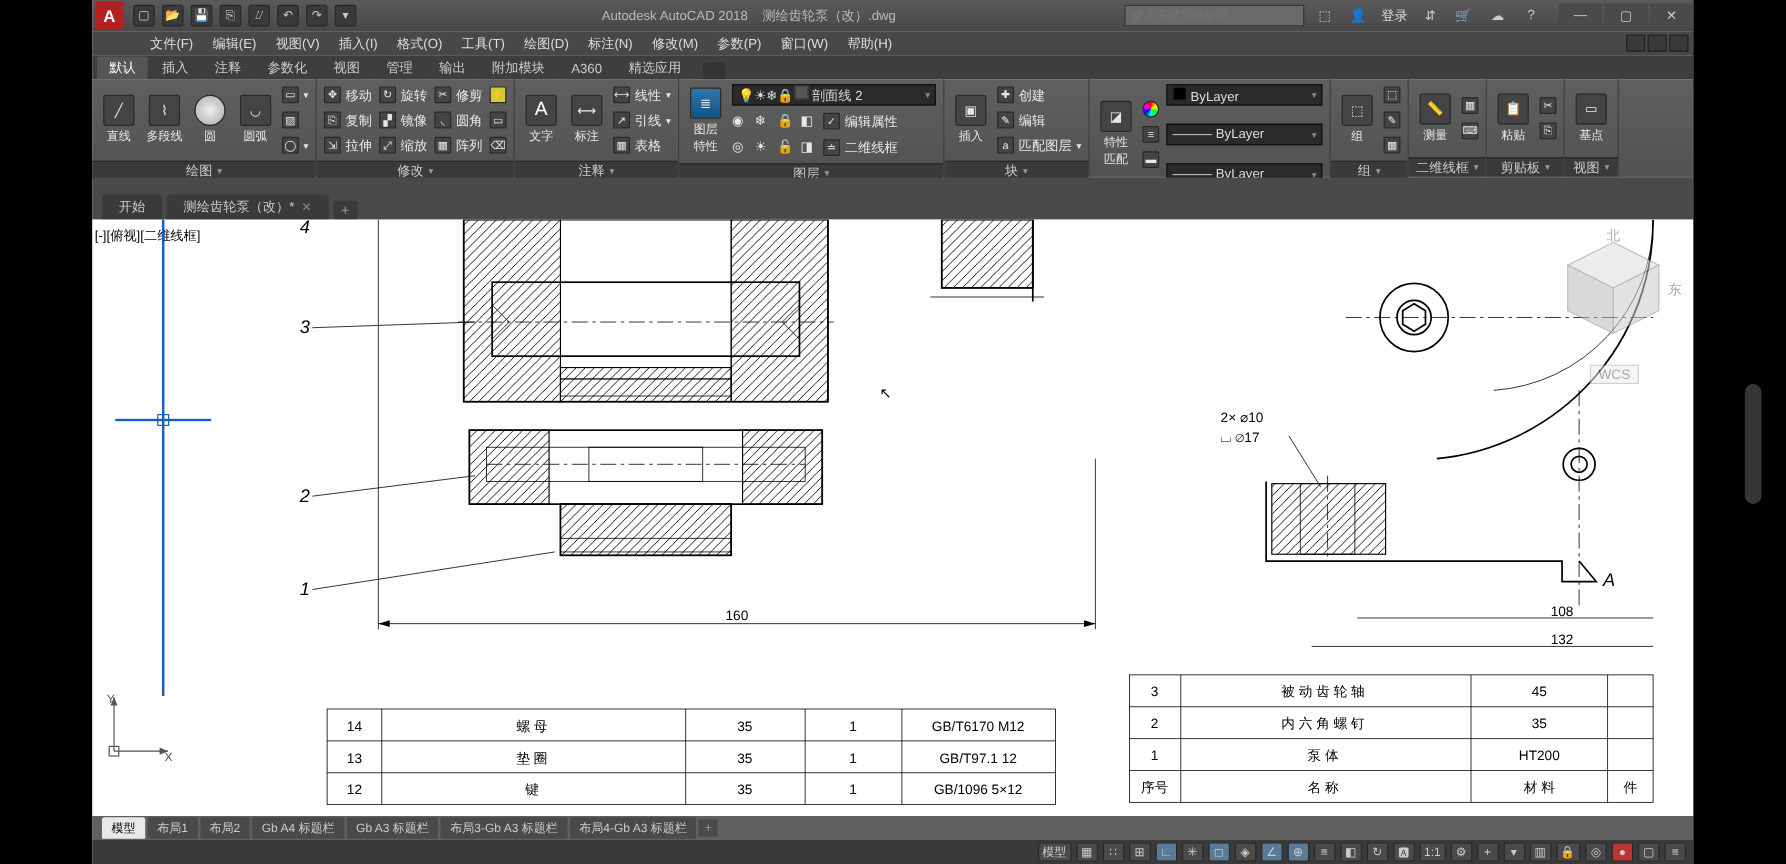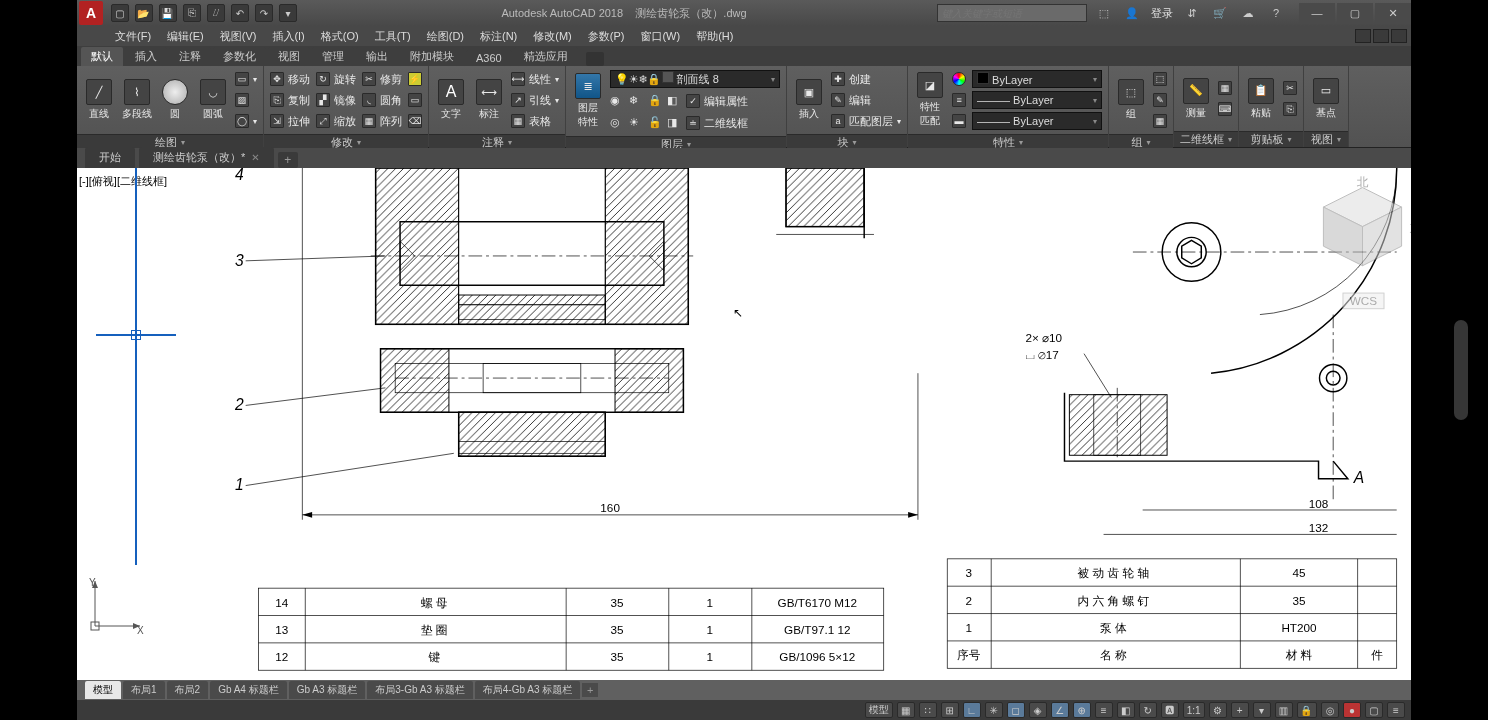--- a/index.html
+++ b/index.html
@@ -12,21 +12,21 @@
 .qat { display: flex; align-items: center; gap: 6px; margin-left: 8px; }
 .qat-btn { width: 18px; height: 18px; background: #3a3a3a; border: 1px solid #2a2a2a; border-radius: 2px; display:flex; align-items:center; justify-content:center; font-size:10px; color:#ccc; }
 .title-center { flex: 1; text-align: center; color: #bbb; margin-left: 14px; }
 .search-box { width: 150px; height: 18px; background: #6a6a6a; border: 1px solid #333; color:#999; font-size:10px; padding:0 4px; font-style:italic; }
 .title-right { display:flex; align-items:center; gap:10px; margin:0 8px; }
 .title-right .icon-btn { width:18px; height:18px; display:flex; align-items:center; justify-content:center; color:#ccc; font-size:11px; }
 .win-controls { display:flex; gap:2px; margin-left:6px; }
 .win-btn { width:36px; height:20px; background:#4a4a4a; display:flex; align-items:center; justify-content:center; color:#ccc; font-size:11px; }
 
 
-.menubar { height: 20px; background: #484848; display:flex; align-items:center; padding-left:30px; }
+.menubar { height: 20px; background: #484848; display:flex; align-items:center; padding-left:40px; }
 .menu-item { color:#ddd; font-size:11px; padding:0 8px; height:100%; display:flex; align-items:center; }
 .menu-spacer { flex:1; }
 .menu-sys { display:flex; gap:2px; margin-right:4px; }
 .menu-sys div { width:16px; height:14px; background:#3a3a3a; border:1px solid #222; }
 
 
 .ribbon-tabs { height:20px; background:#3e3e3e; display:flex; align-items:flex-end; padding-left:4px; gap:2px; }
 .rtab { padding:2px 10px; font-size:11px; color:#ccc; background:#3e3e3e; border-radius:2px 2px 0 0; }
 .rtab.active { background:#555; color:#fff; }
 .rtab-mini { width:18px; height:14px; background:#333; margin-left:6px; border-radius:2px; }
@@ -42,21 +42,21 @@
 .big-btn .lbl { font-size:10px; white-space:nowrap; }
 .col { display:flex; flex-direction:column; gap:3px; }
 .row-btn { display:flex; align-items:center; gap:4px; height:18px; }
 .row-btn .ico-s { width:14px; height:14px; background:#444; border:1px solid #2a2a2a; border-radius:1px; display:flex; align-items:center; justify-content:center; font-size:9px; }
 .row-btn .lbl-s { font-size:11px; white-space:nowrap; }
 .dd { width:130px; height:18px; background:#2a2a2a; border:1px solid #111; display:flex; align-items:center; padding:0 4px; font-size:11px; color:#ddd; justify-content:space-between; }
 .dd .arr { font-size:8px; color:#888; }
 .sw { width:12px; height:12px; background:#999; border:1px solid #333; display:inline-block; }
 
 
-.doctabs { height:20px; background:#4a4a4a; display:flex; align-items:flex-end; padding-left:8px; gap:4px; }
+.doctabs { height:35px; background:#4a4a4a; display:flex; align-items:flex-end; padding-left:8px; gap:4px; }
 .doctab { padding:3px 14px; background:#3a3a3a; color:#ccc; font-size:11px; border-radius:3px 3px 0 0; display:flex; align-items:center; gap:6px; }
 .doctab .close { font-size:10px; color:#888; }
 .doctab-add { width:20px; height:16px; background:#3a3a3a; color:#999; display:flex; align-items:center; justify-content:center; font-size:12px; border-radius:2px; }
 
 
 .canvas-wrap { flex:1; background:#fff; position:relative; overflow:hidden; }
 .vp-label { position:absolute; left:2px; top:6px; font-size:11px; color:#000; }
 .ucs { position:absolute; left:8px; bottom:44px; width:60px; height:60px; }
 .ucs line { stroke:#555; stroke-width:1; }
 .ucs text { font-size:10px; fill:#555; }
@@ -293,21 +293,21 @@
 
     <div class="panel">
       <div class="panel-body">
         <div class="big-btn">
             <div class="ico" style="background:linear-gradient(#37a,#158)">≣</div>
             <div class="lbl" style="white-space:pre">图层
 特性</div>
           </div>
         <div class="col" style="gap:4px">
           <div class="dd" style="width:170px">
-            <span>💡☀❄🔒<span class="sw" style="background:#555"></span> <span>剖面线 8</span></span>
+            <span>💡☀❄🔒<span class="sw" style="background:#555"></span> <span>剖面线 2</span></span>
               <span class="arr">▾</span>
           </div>
           <div style="display:flex;gap:3px">
             <div class="ico-s row-btn" style="width:16px;height:16px">◉</div>
             <div class="ico-s row-btn" style="width:16px;height:16px">❄</div>
             <div class="ico-s row-btn" style="width:16px;height:16px">🔒</div>
             <div class="ico-s row-btn" style="width:16px;height:16px">◧</div>
             <div class="row-btn">
                 <div class="ico-s">✓</div>
                 <span class="lbl-s">编辑属性</span>
@@ -364,21 +364,21 @@
           <div class="row-btn">
               <div class="ico-s" style="background:conic-gradient(red,yellow,lime,cyan,blue,magenta,red);border-radius:50%"></div>
             </div>
           <div class="row-btn">
               <div class="ico-s">≡</div>
             </div>
           <div class="row-btn">
               <div class="ico-s">▬</div>
             </div>
         </div>
-        <div class="col" style="gap:3px">
+        <div class="col" style="gap:15px">
           <div class="dd">
               <span><span class="sw" style="background:#000"></span> <span>ByLayer</span></span>
               <span class="arr">▾</span>
             </div>
           <div class="dd">
               <span>——— <span>ByLayer</span></span>
               <span class="arr">▾</span>
             </div>
           <div class="dd">
               <span>——— <span>ByLayer</span></span>

